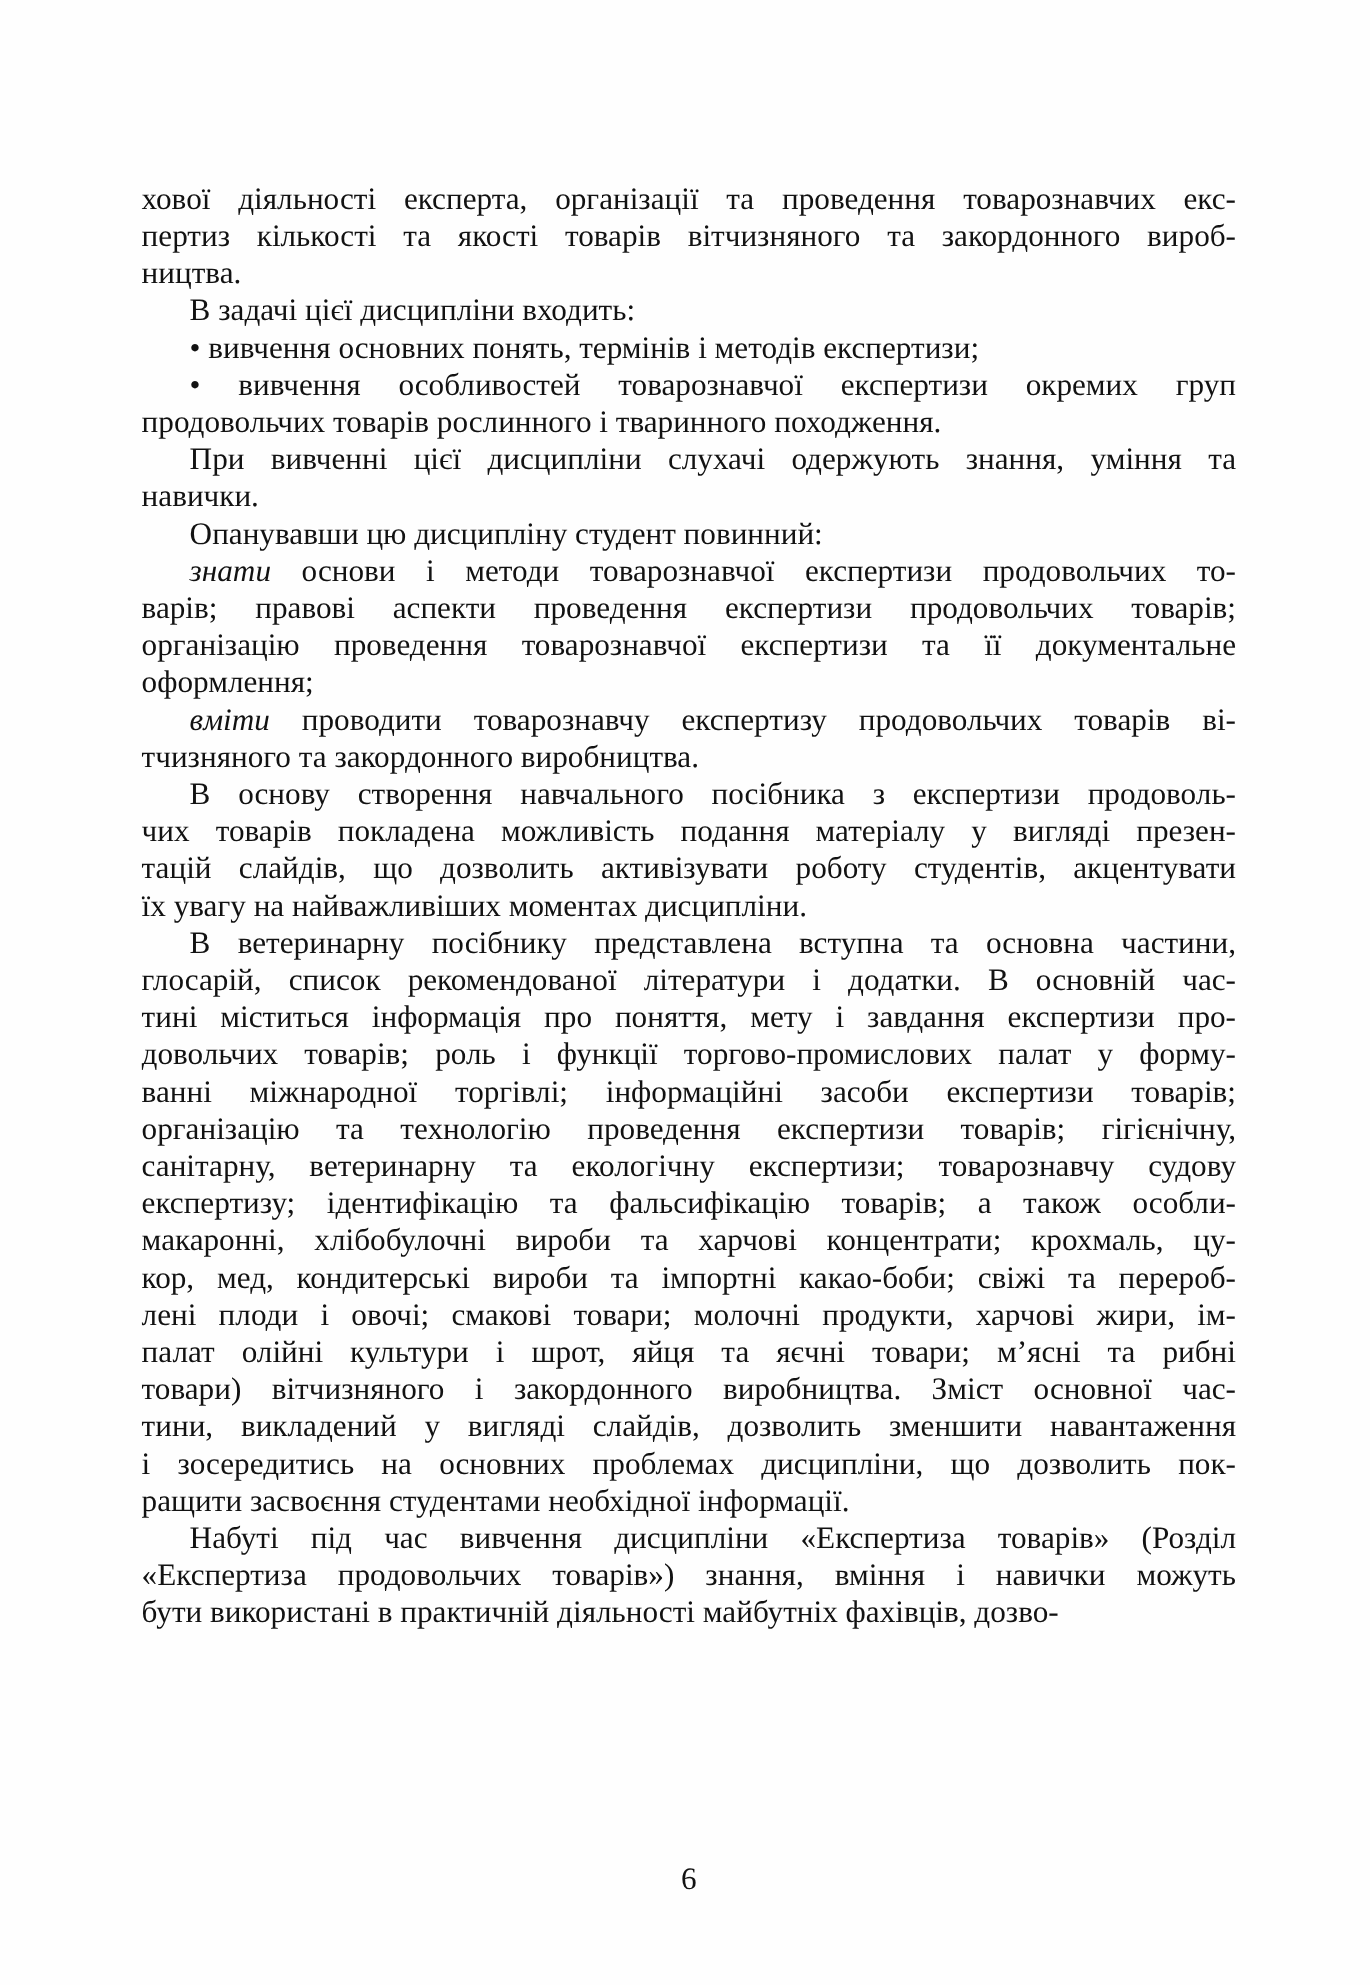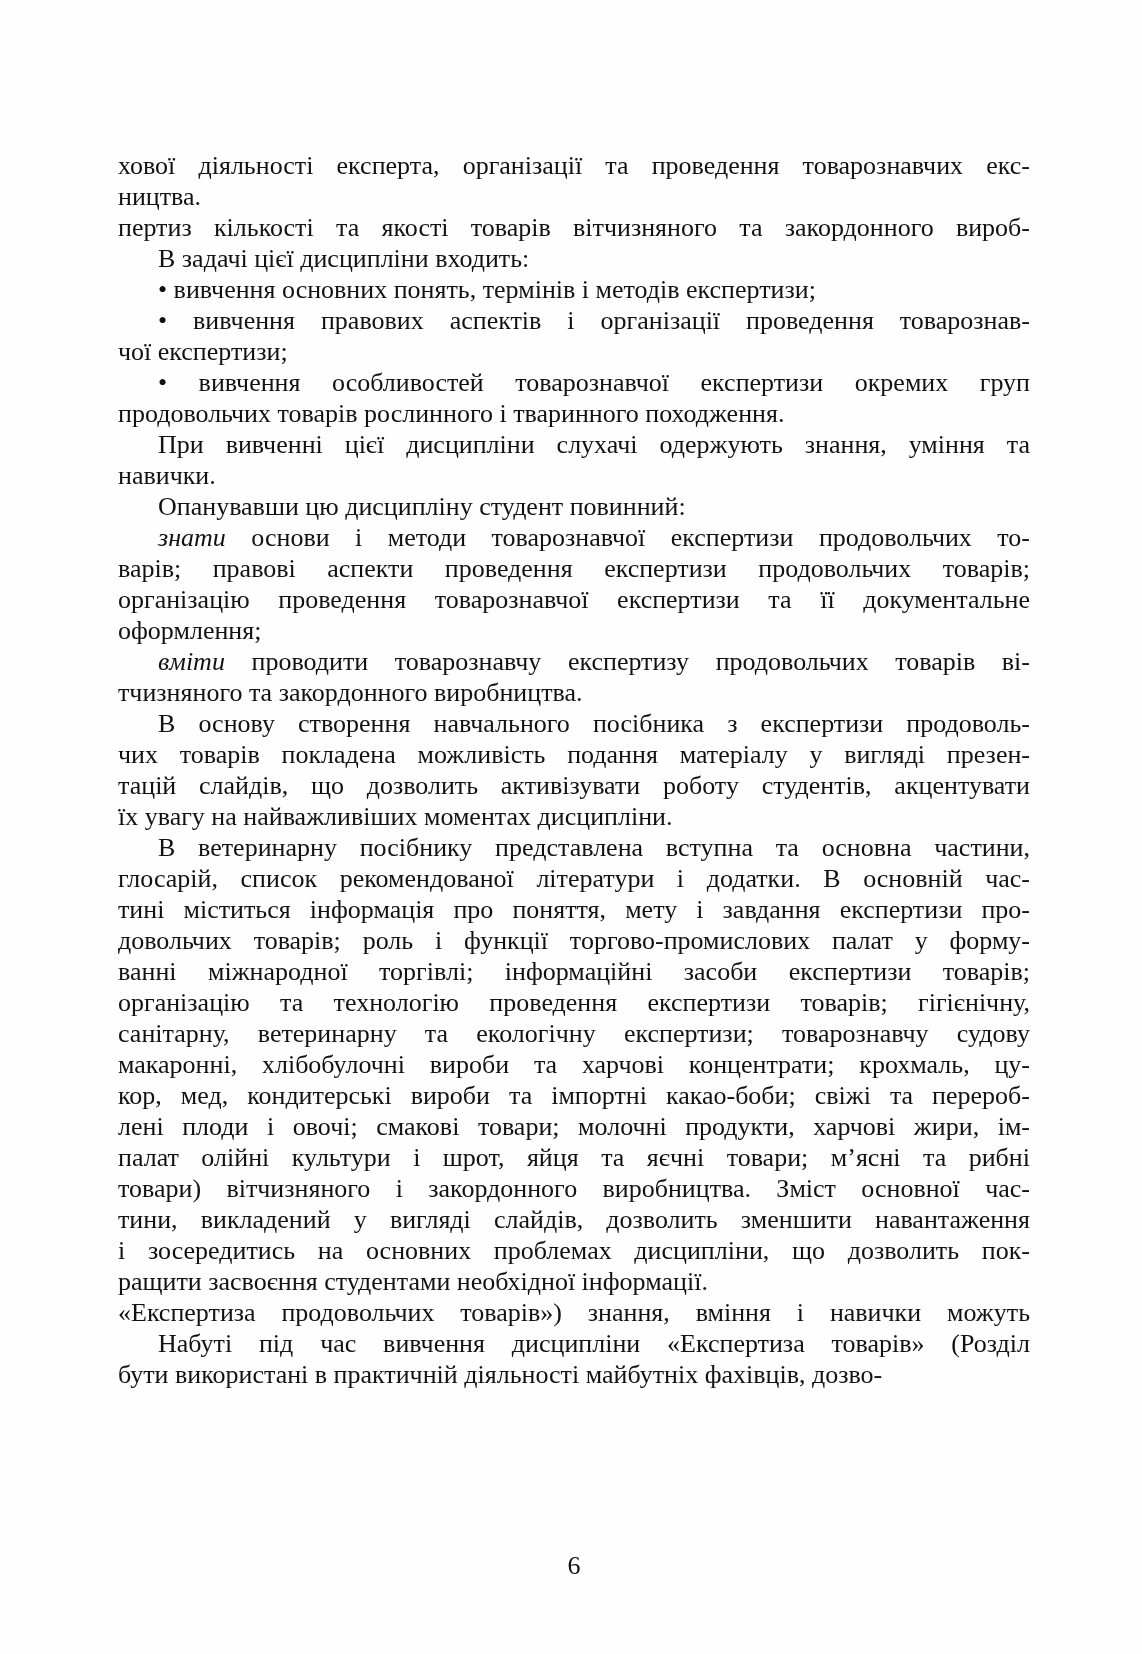--- a/index.html
+++ b/index.html
@@ -48,32 +48,28 @@
     line-height: 31px;
   }
 </style>
 </head>
 <body>
 
 <div class="page">
   <div class="text-block">
       <div class="para normal">
         <div class="line first">хової діяльності експерта, організації та проведення товарознавчих екс-</div>
+        <div class="line">пертиз кількості та якості товарів вітчизняного та закордонного вироб-</div>
         <div class="line last">ництва.</div>
-        <div class="line">пертиз кількості та якості товарів вітчизняного та закордонного вироб-</div>
       </div>
       <div class="para italic indent">
         <div class="line first last">В задачі цієї дисципліни входить:</div>
       </div>
       <div class="para bullet indent">
         <div class="line first last">• вивчення основних понять, термінів і методів експертизи;</div>
-      </div>
-      <div class="para bullet indent">
-        <div class="line first">• вивчення правових аспектів і організації проведення товарознав-</div>
-        <div class="line last">чої експертизи;</div>
       </div>
       <div class="para bullet indent">
         <div class="line first">• вивчення особливостей товарознавчої експертизи окремих груп</div>
         <div class="line last">продовольчих товарів рослинного і тваринного походження.</div>
       </div>
       <div class="para normal indent">
         <div class="line first">При вивченні цієї дисципліни слухачі одержують знання, уміння та</div>
         <div class="line last">навички.</div>
       </div>
       <div class="para normal indent">
@@ -96,29 +92,30 @@
         <div class="line last">їх увагу на найважливіших моментах дисципліни.</div>
       </div>
       <div class="para normal indent">
         <div class="line first">В ветеринарну посібнику представлена вступна та основна частини,</div>
         <div class="line">глосарій, список рекомендованої літератури і додатки. В основній час-</div>
         <div class="line">тині міститься інформація про поняття, мету і завдання експертизи про-</div>
         <div class="line">довольчих товарів; роль і функції торгово-промислових палат у форму-</div>
         <div class="line">ванні міжнародної торгівлі; інформаційні засоби експертизи товарів;</div>
         <div class="line">організацію та технологію проведення експертизи товарів; гігієнічну,</div>
         <div class="line">санітарну, ветеринарну та екологічну експертизи; товарознавчу судову</div>
+        <div class="line">експертизу; ідентифікацію та фальсифікацію товарів; а також особли-</div>
         <div class="line">макаронні, хлібобулочні вироби та харчові концентрати; крохмаль, цу-</div>
         <div class="line">кор, мед, кондитерські вироби та імпортні какао-боби; свіжі та перероб-</div>
         <div class="line">лені плоди і овочі; смакові товари; молочні продукти, харчові жири, ім-</div>
         <div class="line">палат олійні культури і шрот, яйця та яєчні товари; м’ясні та рибні</div>
         <div class="line">товари) вітчизняного і закордонного виробництва. Зміст основної час-</div>
         <div class="line">тини, викладений у вигляді слайдів, дозволить зменшити навантаження</div>
         <div class="line">і зосередитись на основних проблемах дисципліни, що дозволить пок-</div>
         <div class="line last">ращити засвоєння студентами необхідної інформації.</div>
       </div>
       <div class="para normal indent">
+        <div class="line first">Набуті під час вивчення дисципліни «Експертиза товарів» (Розділ</div>
         <div class="line">«Експертиза продовольчих товарів») знання, вміння і навички можуть</div>
-        <div class="line first">Набуті під час вивчення дисципліни «Експертиза товарів» (Розділ</div>
         <div class="line last">бути використані в практичній діяльності майбутніх фахівців, дозво-</div>
       </div>
     </div>
   <div class="page-number">6</div>
 </div>
 
 </body></html>

